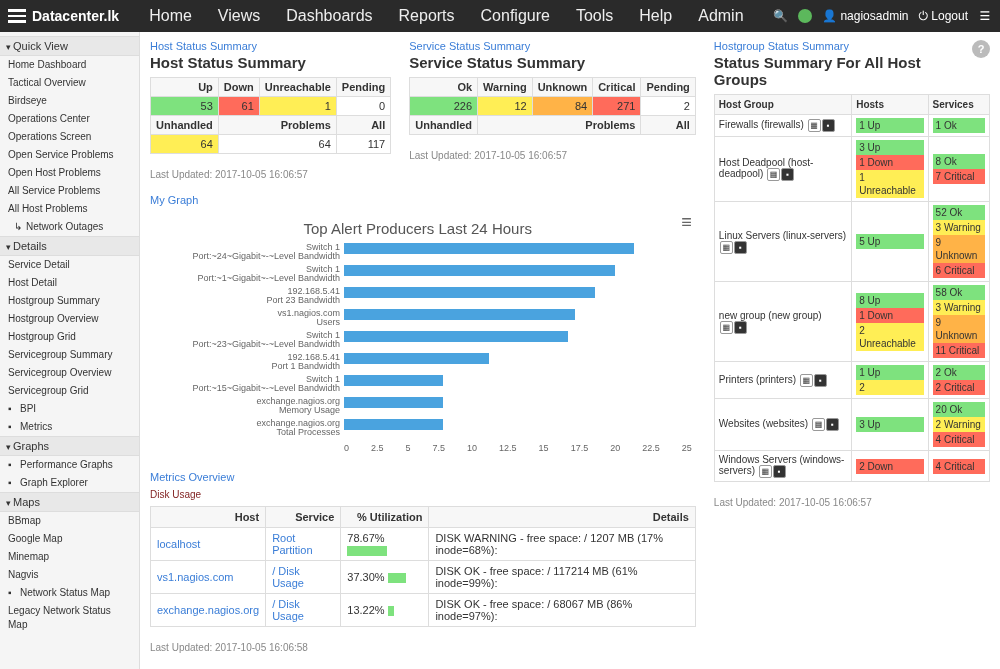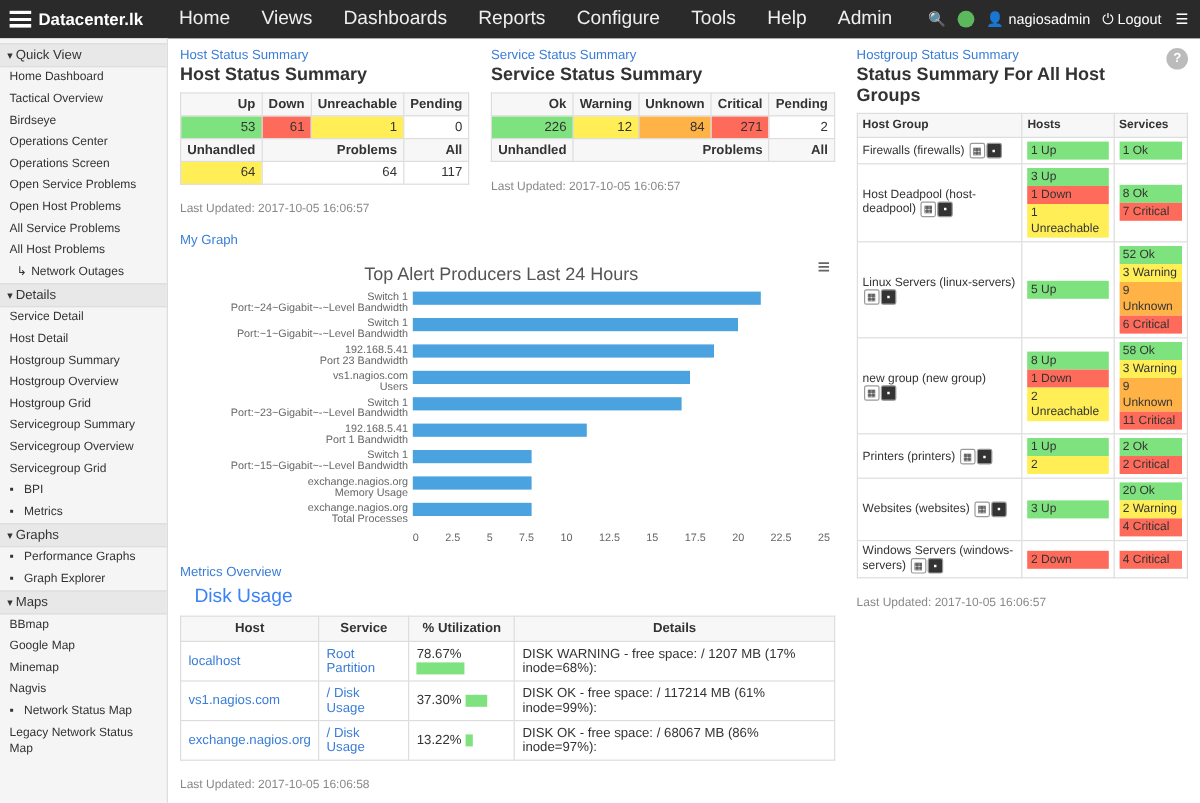--- a/index.html
+++ b/index.html
@@ -36,23 +36,23 @@
 .ts{color:#888;font-size:10px;margin-top:15px}
 .inner-cols{display:flex;gap:18px;margin-bottom:14px}
 .inner-cols>div{flex:1}
 .chart-wrap{border:0;padding:4px}
 .chart-title{text-align:center;font-size:15px;color:#555;margin:8px 0 6px}
 .chart-menu{float:right;font-size:18px;color:#666;cursor:pointer}
 .chart-row{display:flex;align-items:flex-start;height:14px}
 .chart-lbl{width:190px;text-align:right;font-size:9px;color:#666;padding-right:4px;line-height:1}
 .chart-bar{height:11px;background:#4aa3df}
 .chart-axis{display:flex;margin-left:190px;font-size:9px;color:#666;justify-content:space-between;padding-top:2px}
-.disk-title{font-size:16px;color:#3b82f6;margin:6px 12px}
+.disk-title{font-size:10px;color:#7f1d1d;margin:6px 0}
 .dtbl{width:100%;border-collapse:collapse;font-size:11px}
-.dtbl th{background:#f7f7f7;border:1px solid #ddd;padding:4px 6px;text-align:center;font-weight:bold}
+.dtbl th{background:#f7f7f7;border:1px solid #ddd;padding:4px 6px;text-align:right;font-weight:bold}
 .dtbl td{border:1px solid #ddd;padding:4px 6px}
 .dtbl a{color:#3a7dd7;text-decoration:none}
 .util-bar{display:inline-block;height:10px;background:#7ee27e;vertical-align:middle}
 .hg-tbl{width:100%;border-collapse:collapse;font-size:10px}
 .hg-tbl th{background:#f7f7f7;border:1px solid #ddd;padding:4px;text-align:left;font-weight:bold}
 .hg-tbl td{border:1px solid #ddd;padding:3px 4px;vertical-align:middle}
 .hg-icons{white-space:nowrap}
 .hg-ico{display:inline-block;width:13px;height:13px;border:1px solid #999;border-radius:2px;margin-left:1px;font-size:8px;text-align:center;line-height:11px;background:#fff}
 .hg-ico.dk{background:#333;color:#fff}
 .stat-pill{display:block;padding:1px 3px;font-size:10px;line-height:1.3}

